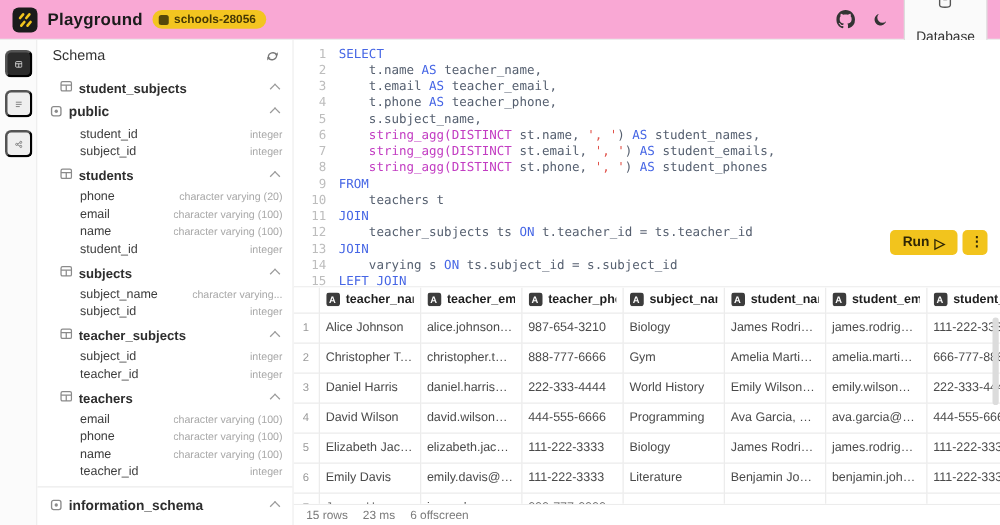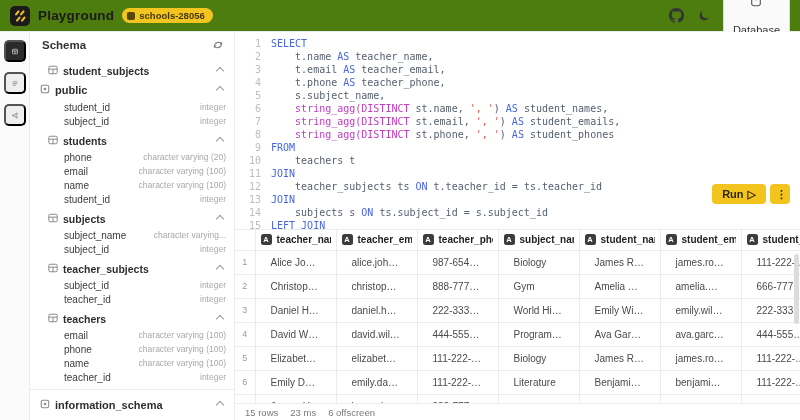--- a/index.html
+++ b/index.html
@@ -2,21 +2,21 @@
 <html><head>
 <meta charset="utf-8">
 <style>
   html,body{margin:0;padding:0;}
   body{width:800px;height:420px;overflow:hidden;background:#fff;color:#222;
        font-family:"Liberation Sans","DejaVu Sans",sans-serif;font-size:12px;}
   .app{display:flex;flex-direction:column;width:800px;height:420px;}
 
   
   .topbar{height:32px;flex:0 0 32px;display:flex;align-items:center;gap:8px;
-          padding:0 10px;border-bottom:1px solid #ececec;box-sizing:border-box;background:#4d7c0f;}
+          padding:0 10px;border-bottom:1px solid #ececec;box-sizing:border-box;background:#f9a8d4;}
   .logo{width:20px;height:20px;border-radius:5px;background:#1b1b1b;display:flex;
         align-items:center;justify-content:center;flex:0 0 auto;}
   .app-title{font-size:13.5px;font-weight:700;color:#1b1b1b;letter-spacing:.2px;}
   .badge{display:flex;align-items:center;gap:4px;background:#f3c520;border-radius:9px;
          padding:2px 8px 2px 5px;font-size:9.5px;font-weight:700;color:#463804;cursor:pointer;}
   .badge-dot{width:8px;height:8px;border-radius:2px;background:#3a3007;opacity:.85;}
   .topbar-right{margin-left:auto;display:flex;align-items:center;gap:10px;}
   .icon-btn{background:none;border:none;padding:2px;cursor:pointer;display:flex;align-items:center;color:#444;}
   .db-btn{display:flex;align-items:center;gap:17px;border:1px solid #ddd;background:#fafafa;
           border-radius:6px;padding:3px 9px;font-size:11px;color:#333;cursor:pointer;flex-direction:column;}
@@ -28,21 +28,21 @@
         display:flex;flex-direction:column;align-items:center;padding-top:8px;gap:10px;box-sizing:border-box;}
   .rail-item{width:22px;height:22px;border-radius:5px;display:flex;align-items:center;
              justify-content:center;cursor:pointer;color:#6b6b6b;}
   .rail-item.sel{background:#2b2b2b;color:#f4f4f4;}
 
   
   .schema{width:205px;flex:0 0 205px;border-right:1px solid #ececec;display:flex;
           flex-direction:column;box-sizing:border-box;min-height:0;background:#fff;}
   .schema-head{height:26px;flex:0 0 26px;display:flex;align-items:center;
                justify-content:space-between;padding:0 8px 0 12px;}
-  .schema-title{font-size:11.5px;font-weight:700;color:#333;}
+  .schema-title{font-size:11.5px;font-weight:400;color:#333;}
   .schema-tree{flex:1;overflow:hidden;padding:0 6px 0 10px;}
   .trow{display:flex;align-items:center;gap:5px;cursor:pointer;}
   .trow .grow{flex:1;min-width:0;overflow:hidden;white-space:nowrap;text-overflow:ellipsis;}
   .srow{height:20px;font-size:11px;font-weight:700;color:#2e2e2e;}
   .tbl-row{height:19px;font-size:10.5px;font-weight:700;color:#2e2e2e;padding-left:8px;margin-top:3px;}
   .col-row{height:14px;padding-left:24px;padding-right:2px;cursor:default;align-items:center;}
   .col-name{font-size:10px;color:#3c3c3c;flex:0 0 auto;}
   .col-type{margin-left:auto;font-size:8.5px;color:#a8a8a8;white-space:nowrap;overflow:hidden;
             text-overflow:ellipsis;min-width:0;}
   .chev{width:5px;height:5px;border-right:1.4px solid #9a9a9a;border-bottom:1.4px solid #9a9a9a;
@@ -69,21 +69,21 @@
   
   .results{flex:1;overflow:hidden;position:relative;min-height:0;background:#fff;}
   table{border-collapse:collapse;table-layout:fixed;}
   th,td{border-right:1px solid #ececec;border-bottom:1px solid #ececec;overflow:hidden;
         white-space:nowrap;box-sizing:border-box;text-overflow:ellipsis;}
   thead th{height:20px;background:#fff;font-size:10px;font-weight:700;color:#1f1f1f;
            text-align:left;padding:0 5px;}
   .th-inner{display:flex;align-items:center;gap:5px;overflow:hidden;}
   .abadge{width:11px;height:11px;border-radius:2.5px;background:#3c3c3c;color:#fff;font-size:7.5px;
           font-weight:700;display:flex;align-items:center;justify-content:center;flex:0 0 auto;}
-  td{height:24px;font-size:10px;color:#4a4a4a;padding:0 15px;}
+  td{height:24px;font-size:10px;color:#4a4a4a;padding:0 5px;}
   .rownum{text-align:center;color:#9a9a9a;font-size:9px;padding:0 2px;}
   .vscroll{position:absolute;right:1px;top:24px;width:5px;height:70px;background:#dcdcdc;border-radius:3px;}
 
   
   .statusbar{flex:0 0 16px;border-top:1px solid #ececec;display:flex;align-items:center;gap:12px;
              padding:0 10px;font-size:9.5px;color:#7a7a7a;background:#fff;}
 </style>
 </head>
 <body>
 
@@ -345,21 +345,21 @@
             <div class="codeline">
               <span class="ln">12</span>
               <span class="codetxt"><span>    teacher_subjects ts </span><span class="tok-kw">ON</span><span> t.teacher_id = ts.teacher_id</span></span>
             </div>
             <div class="codeline">
               <span class="ln">13</span>
               <span class="codetxt"><span class="tok-kw">JOIN</span></span>
             </div>
             <div class="codeline">
               <span class="ln">14</span>
-              <span class="codetxt"><span>    subjects s </span><span class="tok-kw">ON</span><span> ts.subject_id = s.subject_id</span></span>
+              <span class="codetxt"><span>    varying s </span><span class="tok-kw">ON</span><span> ts.subject_id = s.subject_id</span></span>
             </div>
             <div class="codeline">
               <span class="ln">15</span>
               <span class="codetxt"><span class="tok-kw">LEFT JOIN</span></span>
             </div>
           </div>
         <div class="run-cluster">
           <button class="run-btn">
             <span>Run</span>
             <span>▷</span>

